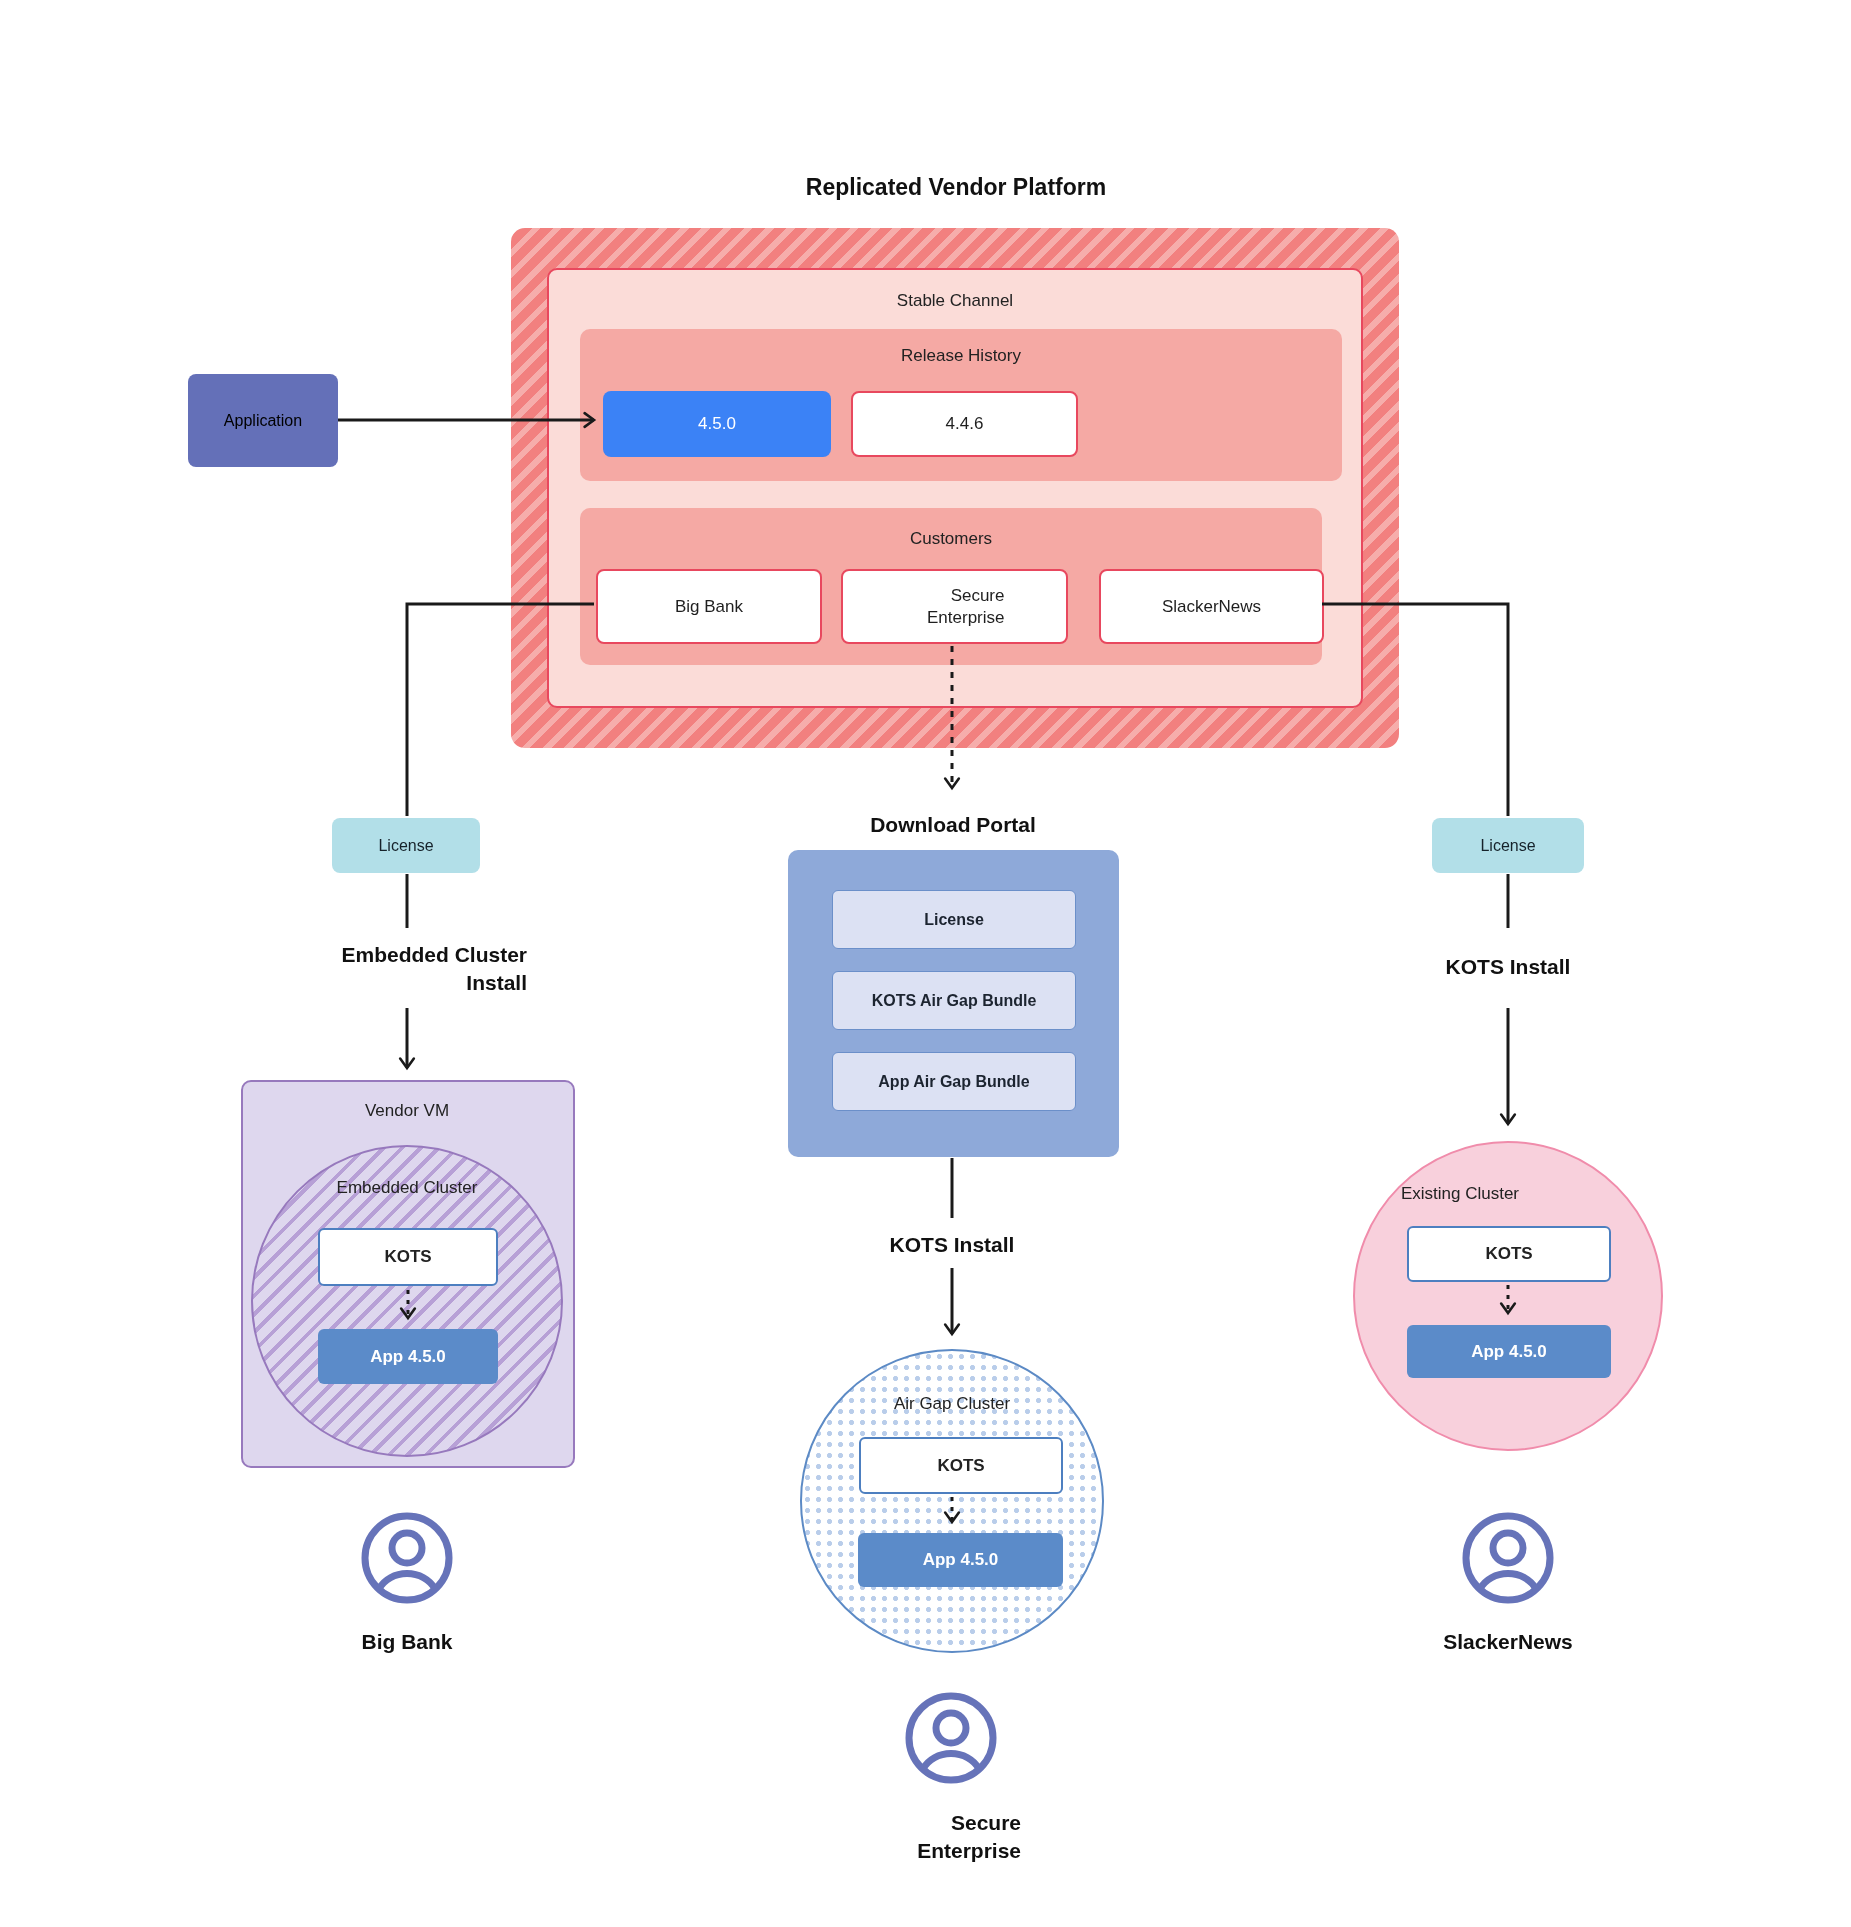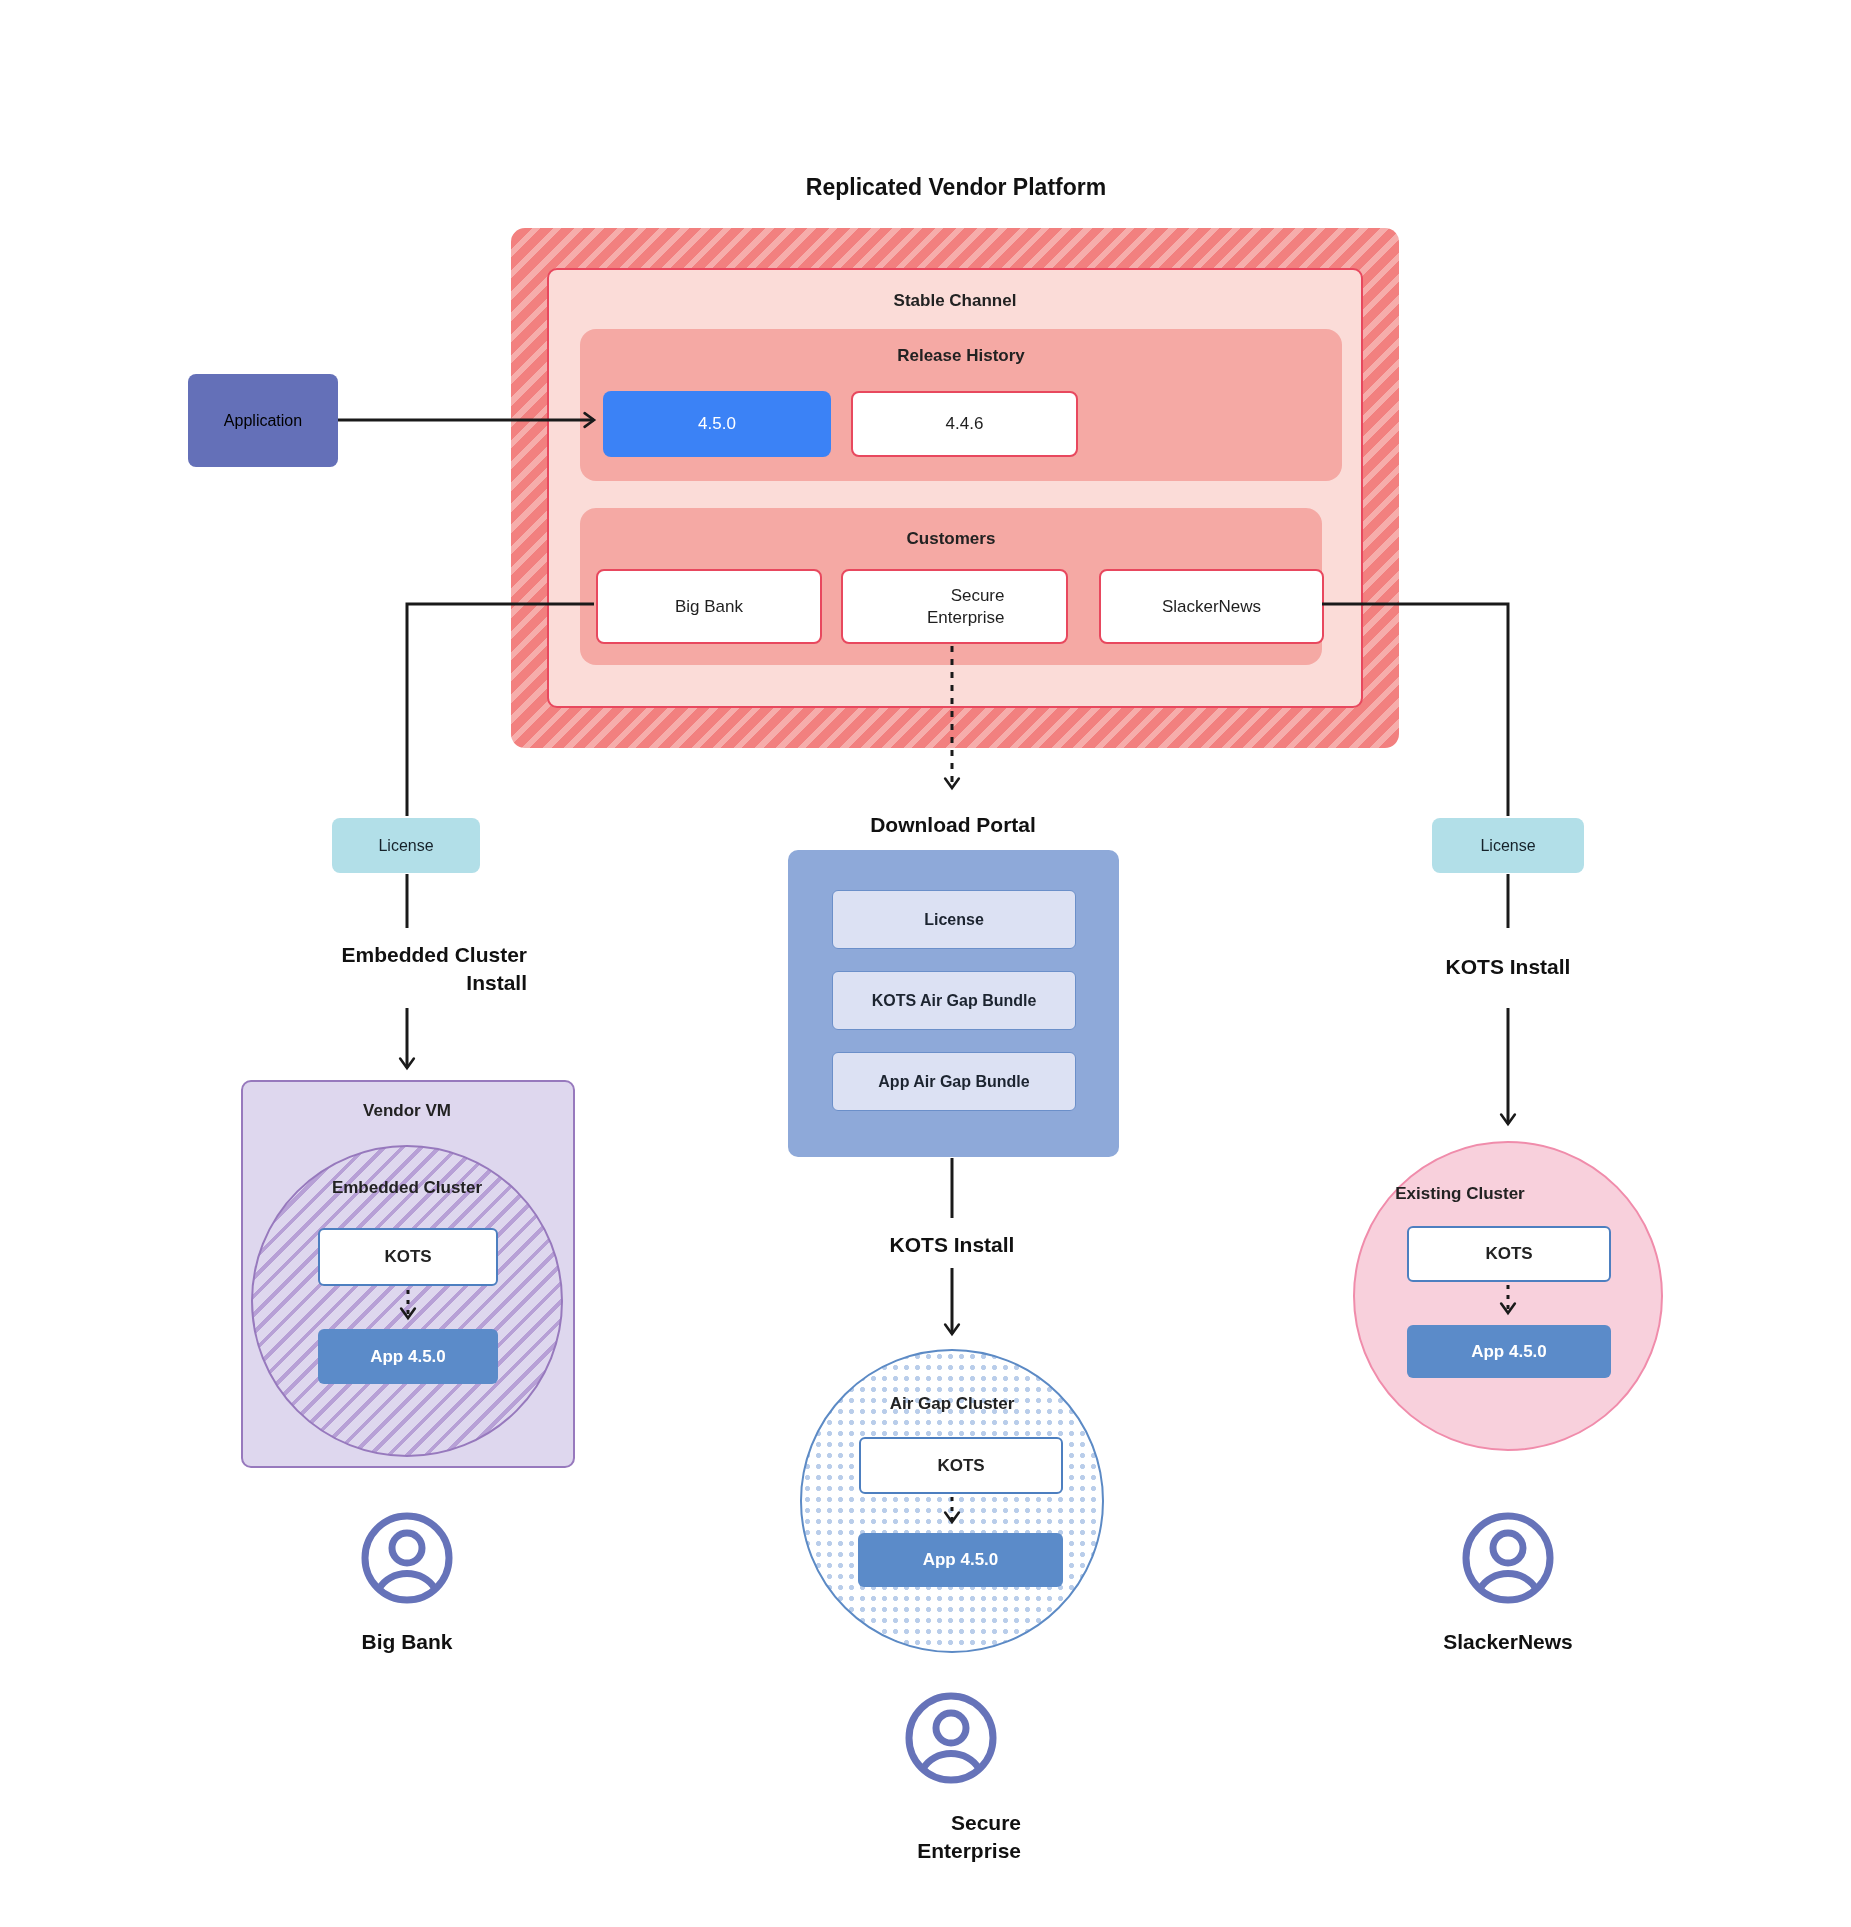--- a/index.html
+++ b/index.html
@@ -3,34 +3,34 @@
 <meta charset="utf-8">
 <style>
   html,body{margin:0;padding:0;background:#ffffff;}
   .canvas{
     position:relative;width:1851px;height:1927px;background:#ffffff;
     font-family:"Liberation Sans",sans-serif;color:#1f1f1f;overflow:hidden;
   }
   .abs{position:absolute;}
   .center{display:flex;align-items:center;justify-content:center;text-align:right;}
   .title{font-size:23px;font-weight:700;color:#111;}
-  .seclabel{font-size:17px;font-weight:700;color:#222;}
+  .seclabel{font-size:17px;font-weight:400;color:#222;}
   .boxlabel{font-size:17px;font-weight:400;color:#1f1f1f;line-height:1.25;}
   .heading{font-size:21px;font-weight:700;color:#111;line-height:1.32;}
 
   
   .platform{
     left:511px;top:228px;width:888px;height:520px;border-radius:14px;
     background:repeating-linear-gradient(135deg,#f6adab 0 6px,#f2807f 6px 15px);
   }
   .stable{
     position:absolute;left:36px;top:40px;width:816px;height:440px;
     background:#fbdcd8;border:2px solid #e8485e;border-radius:10px;box-sizing:border-box;
   }
-  .section{position:absolute;background:#f5a9a4;border-radius:16px;}
+  .section{position:absolute;background:#f5a9a4;border-radius:10px;}
   .release-box{left:31px;top:59px;width:762px;height:152px;}
   .customers-box{left:31px;top:238px;width:742px;height:157px;}
   .relbtn{position:absolute;border-radius:8px;box-sizing:border-box;}
   .rel-current{background:#3b82f6;color:#ffffff;}
   .rel-old{background:#ffffff;border:2px solid #e8485e;}
   .custbox{position:absolute;background:#ffffff;border:2px solid #e8485e;border-radius:8px;box-sizing:border-box;}
 
   .application{left:188px;top:374px;width:150px;height:93px;background:#6470b8;border-radius:8px;color:#000000;font-size:16px;}
   .license{background:#b2dfe8;border-radius:8px;font-size:16px;color:#16222a;}
   .portal{left:788px;top:850px;width:331px;height:307px;background:#8ea9d9;border-radius:10px;}

